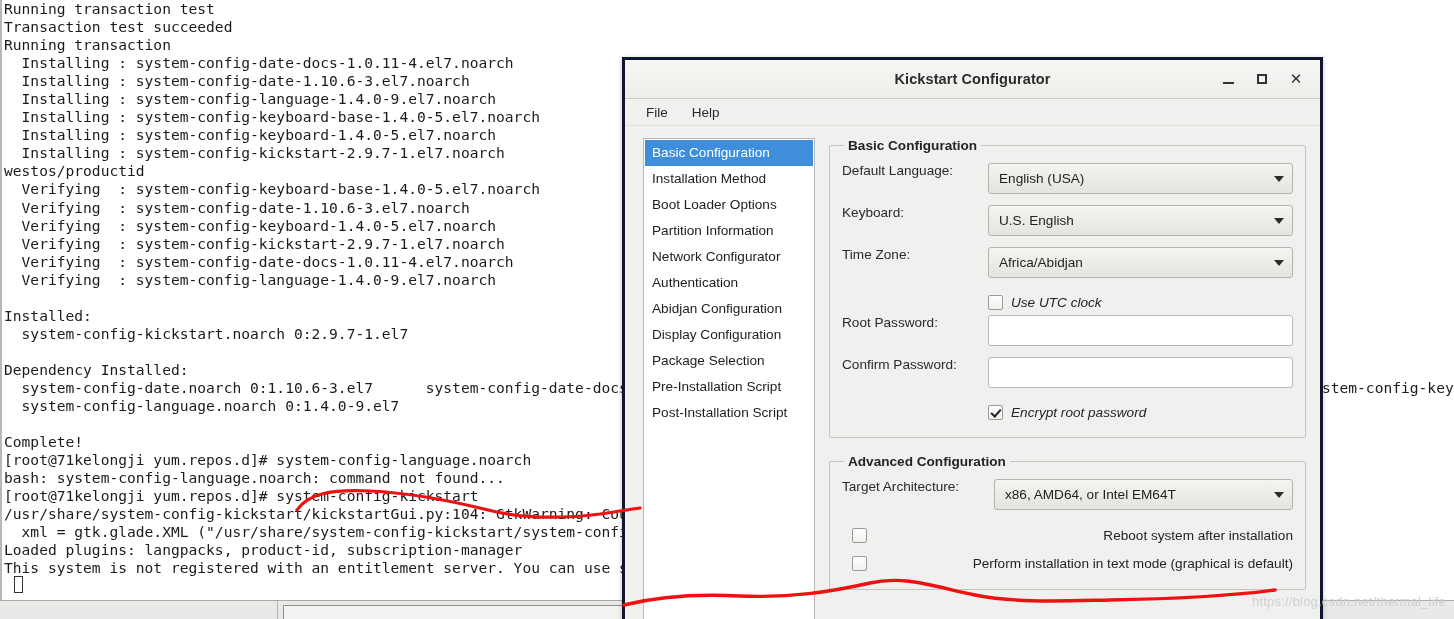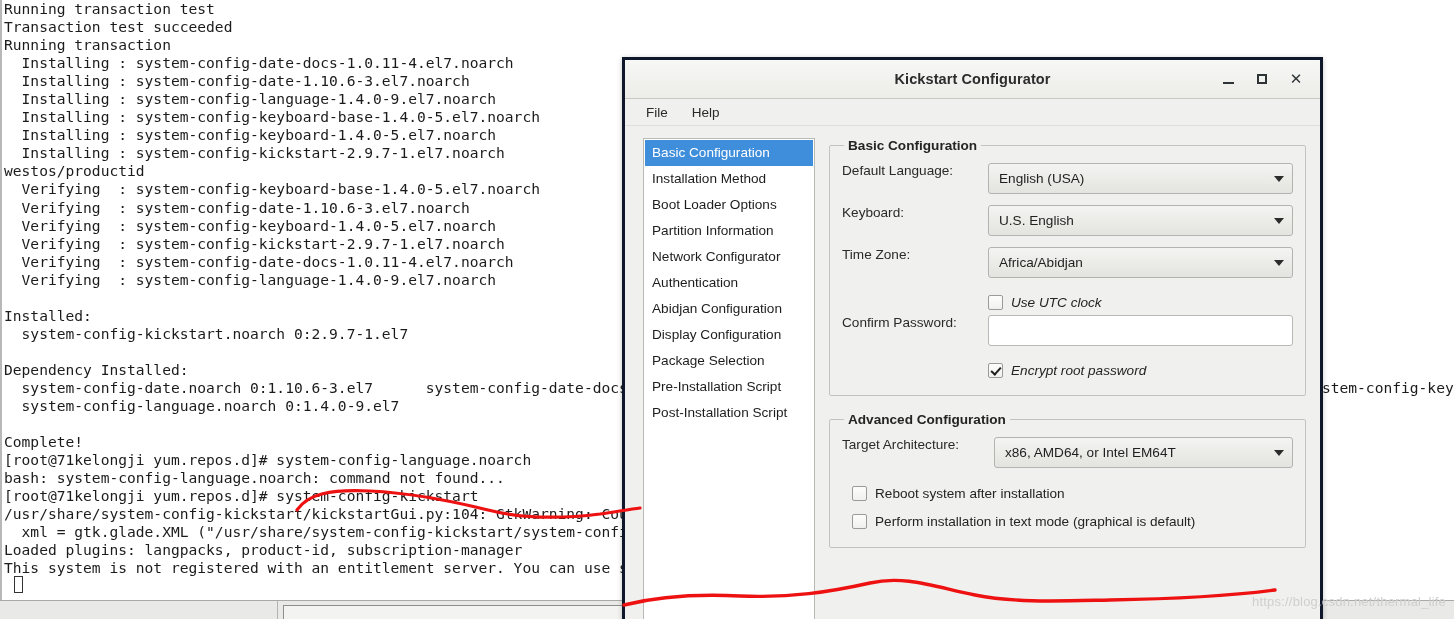--- a/index.html
+++ b/index.html
@@ -324,20 +324,21 @@
     color: #242424;
     white-space: nowrap;
     cursor: pointer;
   }
 
   .adv-check {
     display: flex;
     align-items: center;
     height: 28px;
     padding-left: 10px;
+    justify-content: space-between;
   }
 
   
   #annotations {
     position: absolute;
     left: 0; top: 0;
     width: 1454px; height: 619px;
     pointer-events: none;
   }
 
@@ -466,20 +467,24 @@
             <span class="combo-text">Africa/Abidjan</span>
             <span class="caret"></span>
           </div>
         </div>
 
         <div class="check-row indented">
           <span class="checkbox"></span>
           <span class="check-label">Use UTC clock</span>
         </div>
 
+        <div class="form-row">
+          <div class="field-label">Root Password:</div>
+          <input class="textfield" type="password" placeholder="" style="">
+        </div>
 
         <div class="form-row">
           <div class="field-label">Confirm Password:</div>
           <input class="textfield" type="password" placeholder="" style="">
         </div>
 
         <div class="check-row indented">
           <span class="checkbox checked"></span>
           <span class="check-label">Encrypt root password</span>
         </div>

